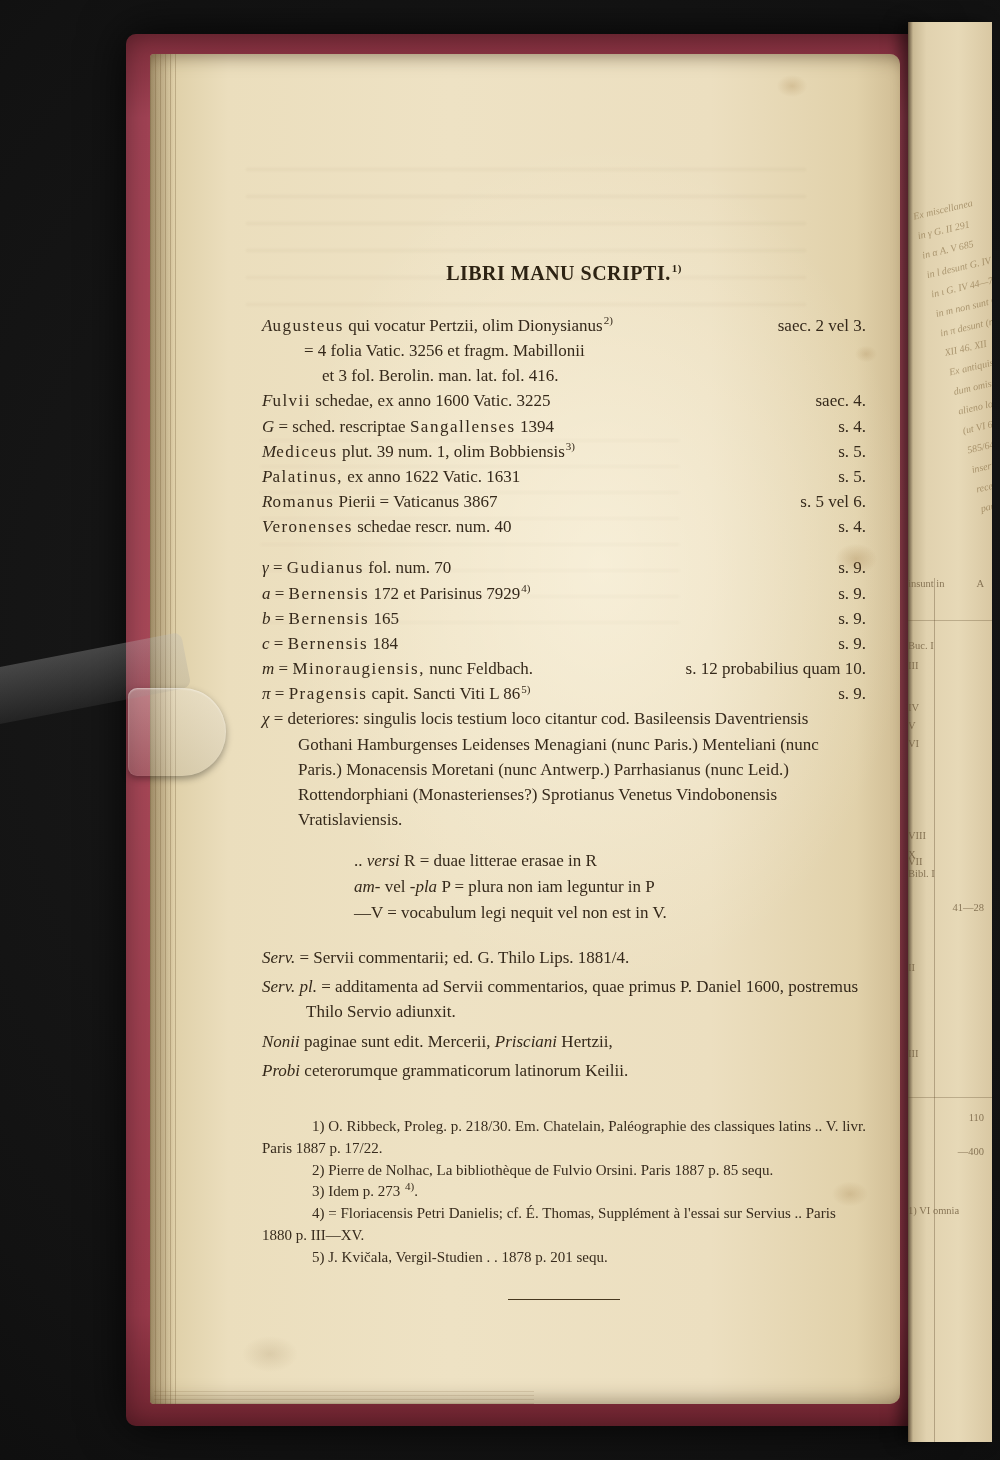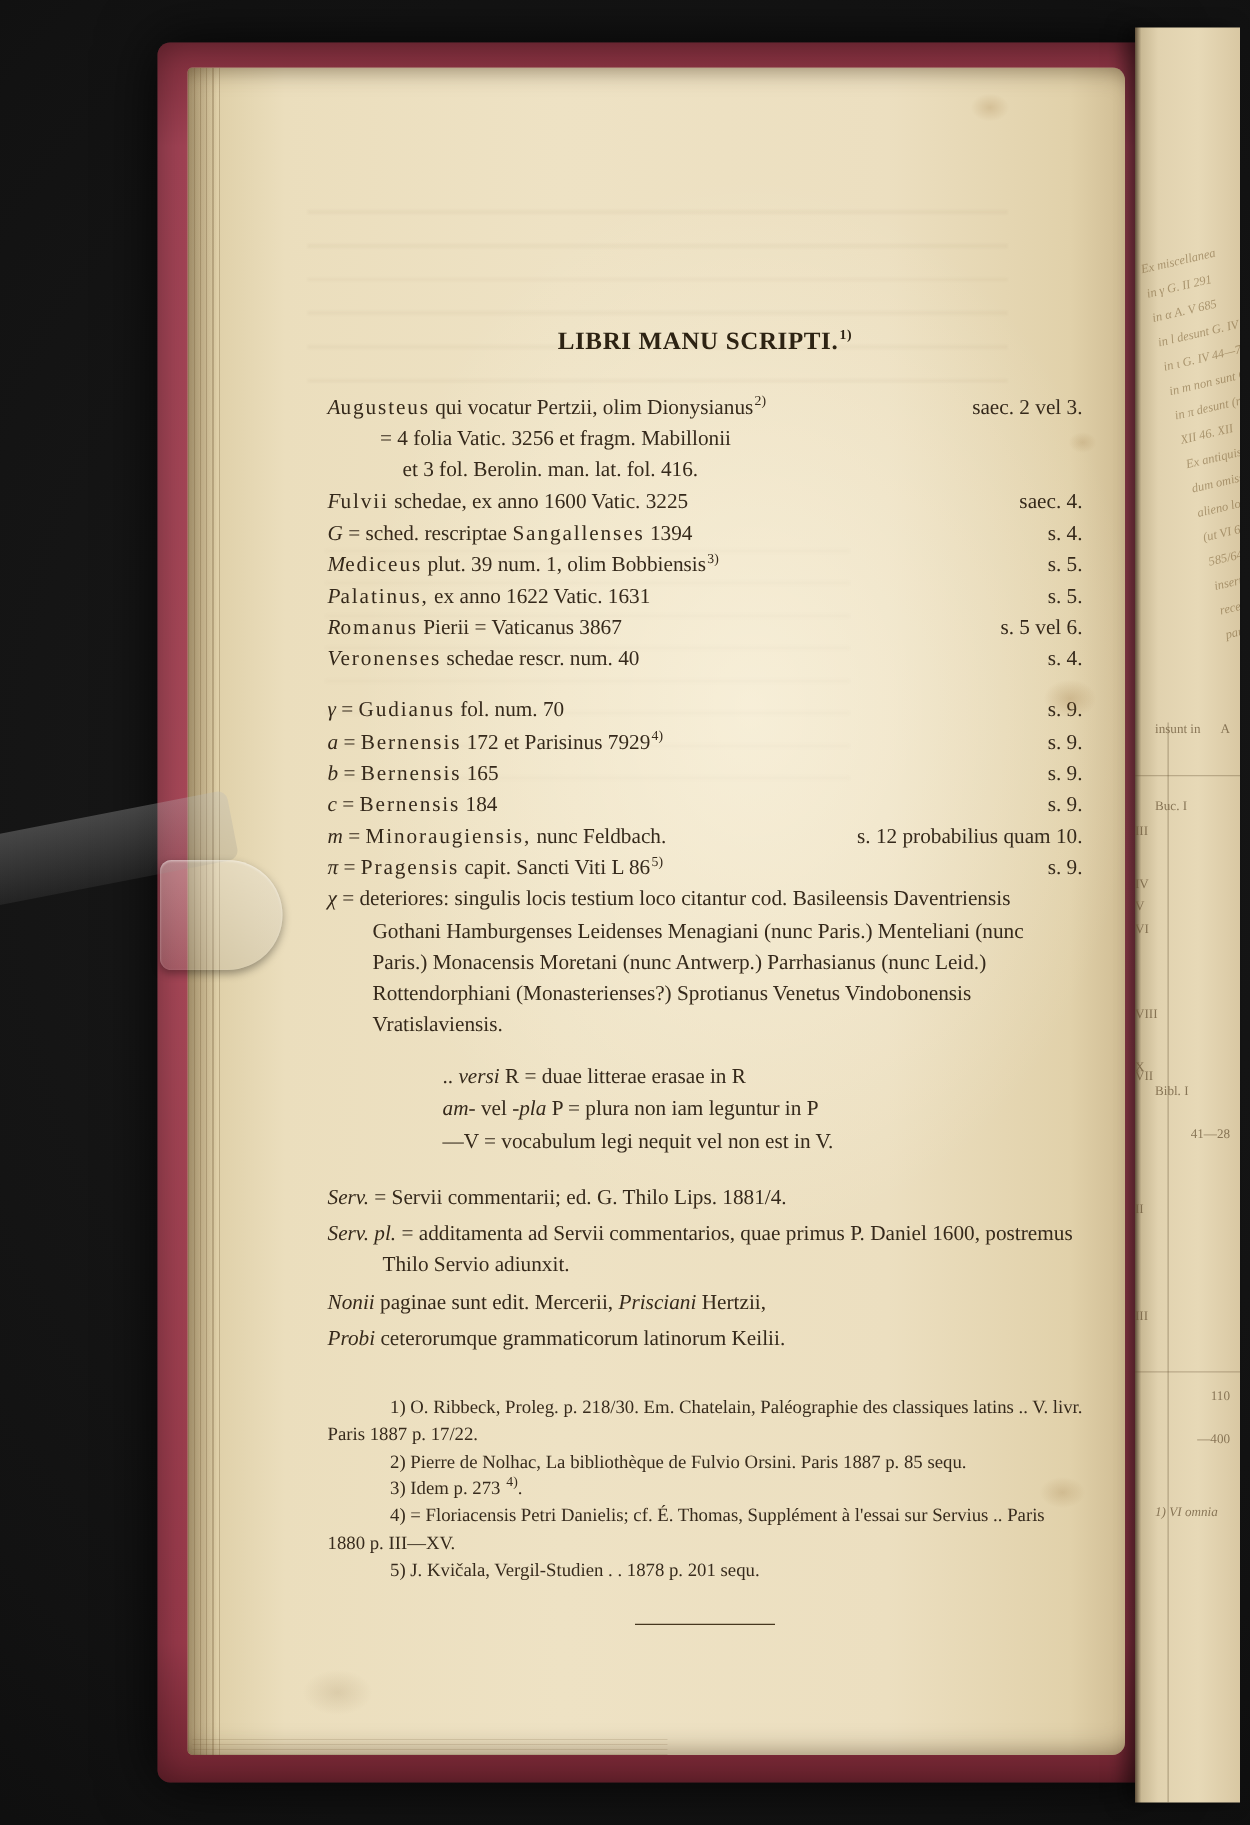--- a/index.html
+++ b/index.html
@@ -15,21 +15,21 @@
     background:linear-gradient(180deg,#7e2d3b 0%,#a04254 6%,#a74858 48%,#97394a 92%,#6f2430 100%);
     box-shadow:0 0 46px rgba(0,0,0,.85), inset 0 0 26px rgba(0,0,0,.35);}
   .facing{position:absolute;left:908px;top:22px;width:84px;height:1420px;overflow:hidden;
     background:linear-gradient(90deg,#5f4f39 0%,#c9b994 6%,#e1d2af 22%,#e7d9b7 60%,#d9c8a3 100%);
     box-shadow:-8px 0 14px rgba(0,0,0,.5);
     color:#6a5638;}
   .scribble{position:absolute;top:185px;left:3px;width:130px;transform:rotate(-13deg);
     transform-origin:left top;font-size:10px;line-height:20px;font-style:italic;
     opacity:.55;color:#7b6137;white-space:nowrap;}
   .m-note{position:absolute;left:0;width:100%;text-align:left;font-size:10.5px;opacity:.75;}
-  .m-note.ml{text-align:left;padding-left:16px;box-sizing:border-box;}
+  .m-note.ml{text-align:left;padding-left:0;box-sizing:border-box;}
   .m-note.mr{text-align:right;padding-right:8px;box-sizing:border-box;}
   .fline-v{position:absolute;left:26px;top:556px;bottom:0;width:0;border-left:1px solid rgba(90,70,40,.35);}
   .fline-h1{position:absolute;left:0;right:0;top:598px;border-top:1px solid rgba(90,70,40,.3);}
   .fline-h2{position:absolute;left:0;right:0;top:1075px;border-top:1px solid rgba(90,70,40,.3);}
   
   .page{position:absolute;left:150px;top:54px;width:750px;height:1350px;overflow:hidden;
     border-radius:4px 10px 10px 4px;
     background:
       radial-gradient(60% 45% at 60% 38%, rgba(255,250,234,.55), rgba(255,250,234,0) 70%),
       linear-gradient(90deg,#c9b68c 0px,#e0d1aa 26px,#ebdebd 78px,#eee2c4 300px,#ecdfc0 560px,#e1d1aa 706px,#d0bd94 750px),
@@ -111,29 +111,29 @@
       <div>paucos numeros Bibl.</div>
     </div>
     <span class="m-note ml" style="top:556px">insunt in</span>
     <span class="m-note mr" style="top:556px">A</span>
     <span class="m-note ml" style="top:618px">Buc. I</span>
     <span class="m-note" style="top:638px">III</span>
     <span class="m-note" style="top:680px">IV</span>
     <span class="m-note" style="top:698px">V</span>
     <span class="m-note" style="top:716px">VI</span>
     <span class="m-note" style="top:834px">VII</span>
-    <span class="m-note" style="top:784px">VIII</span>
+    <span class="m-note" style="top:808px">VIII</span>
     <span class="m-note" style="top:827px">X</span>
     <span class="m-note ml" style="top:846px">Bibl. I</span>
     <span class="m-note mr" style="top:880px">41—28</span>
     <span class="m-note" style="top:940px">II</span>
     <span class="m-note" style="top:1026px">III</span>
     <span class="m-note mr" style="top:1090px">110</span>
     <span class="m-note mr" style="top:1124px">—400</span>
-    <span class="m-note ml" style="top:1183px;font-style:italic">1) VI omnia</span>
+    <span class="m-note ml" style="top:1183px;">1) VI omnia</span>
   </div>
 
   <div class="page">
     <div class="stack-left"></div>
     <div class="stack-bottom"></div>
     <div class="bleed"></div>
     <div class="bleed2"></div>
 
     <div class="content">
 

